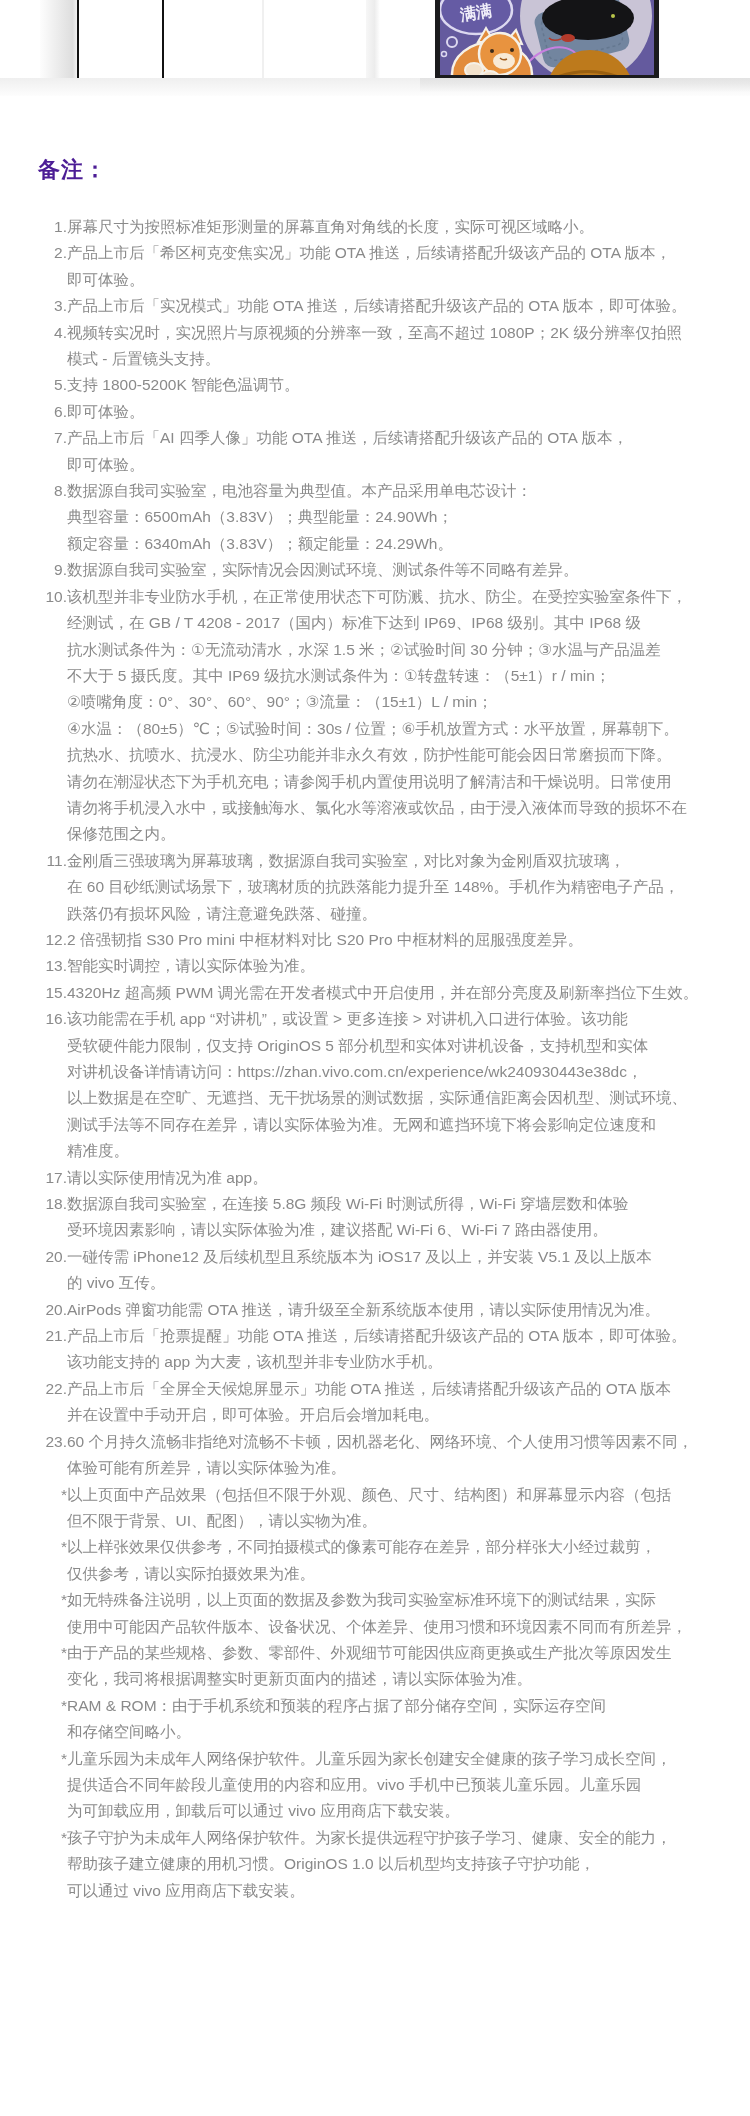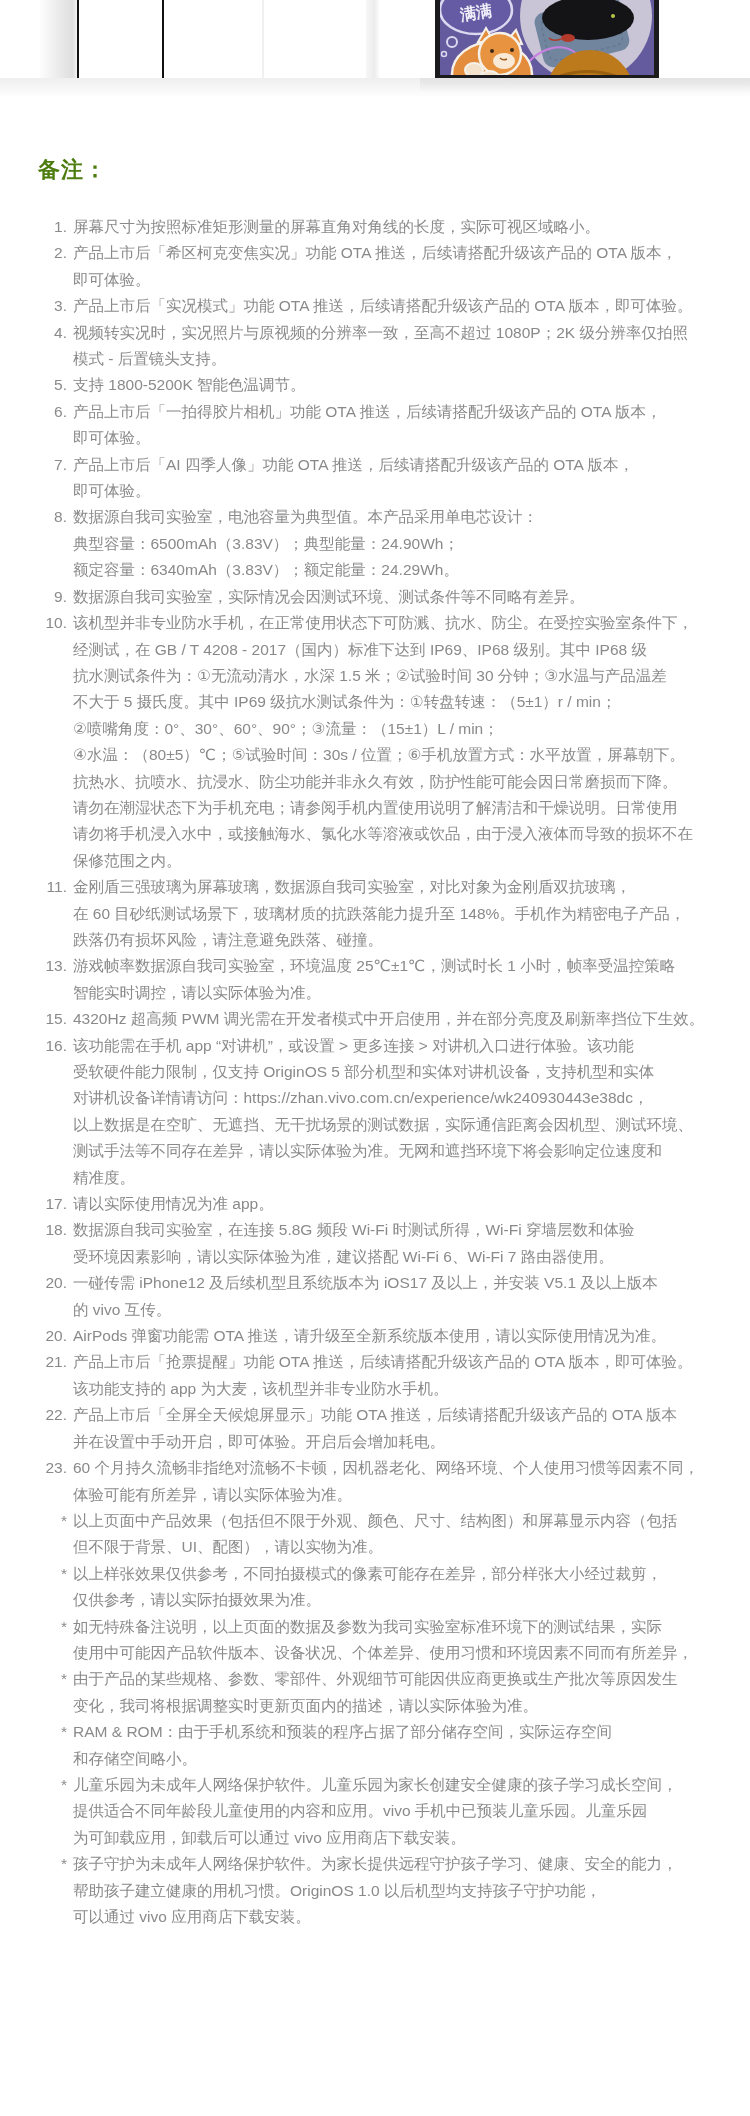--- a/index.html
+++ b/index.html
@@ -25,29 +25,29 @@
   .phone{position:absolute;left:435px;top:0;width:224px;height:78px;}
   .bezel{position:absolute;top:0;width:5px;height:78px;background:#1b1b1d;}
   .bezel-l{left:0;}
   .bezel-r{right:0;}
   .bezel-b{position:absolute;left:0;bottom:0;width:224px;height:3px;background:#1b1b1d;}
   .screen{position:absolute;left:5px;top:0;width:214px;height:75px;overflow:hidden;background:#645a9e;}
   .screen svg{display:block;}
   
   .notes-heading{
     position:absolute;left:38px;top:155px;
-    font-size:22px;font-weight:bold;color:#4d7c0f;letter-spacing:1px;
+    font-size:22px;font-weight:bold;color:#4c1d95;letter-spacing:1px;
   }
   .notes-list{
     position:absolute;left:0;top:214px;width:750px;
     font-size:15.5px;line-height:26.4px;color:#8a8a8a;
   }
   .note{display:flex;align-items:flex-start;}
   .note-num{flex:0 0 67px;text-align:right;white-space:nowrap;}
-  .note-text{margin-left:6px;flex:1 1 auto;}
+  .note-text{flex:1 1 auto;}
   .note-line{white-space:nowrap;}
 </style>
 </head>
 <body>
 
 <div class="hero">
   <div class="edge-grad g1"></div>
   <div class="edge-line l1"></div>
   <div class="edge-line l2"></div>
   <div class="edge-grad g2"></div>
@@ -138,21 +138,20 @@
     </div>
     <div class="note">
       <span class="note-num">5.</span>
       <div class="note-text">
         <div class="note-line">支持 1800-5200K 智能色温调节。</div>
       </div>
     </div>
     <div class="note">
       <span class="note-num">6.</span>
       <div class="note-text">
-        <div class="note-line">产品上市后「一拍得胶片相机」功能 OTA 推送，后续请搭配升级该产品的 OTA 版本，</div>
         <div class="note-line">即可体验。</div>
       </div>
     </div>
     <div class="note">
       <span class="note-num">7.</span>
       <div class="note-text">
         <div class="note-line">产品上市后「AI 四季人像」功能 OTA 推送，后续请搭配升级该产品的 OTA 版本，</div>
         <div class="note-line">即可体验。</div>
       </div>
     </div>
@@ -187,23 +186,28 @@
     </div>
     <div class="note">
       <span class="note-num">11.</span>
       <div class="note-text">
         <div class="note-line">金刚盾三强玻璃为屏幕玻璃，数据源自我司实验室，对比对象为金刚盾双抗玻璃，</div>
         <div class="note-line">在 60 目砂纸测试场景下，玻璃材质的抗跌落能力提升至 148%。手机作为精密电子产品，</div>
         <div class="note-line">跌落仍有损坏风险，请注意避免跌落、碰撞。</div>
       </div>
     </div>
     <div class="note">
+      <span class="note-num">12.</span>
+      <div class="note-text">
+        <div class="note-line">2 倍强韧指 S30 Pro mini 中框材料对比 S20 Pro 中框材料的屈服强度差异。</div>
+      </div>
+    </div>
+    <div class="note">
       <span class="note-num">13.</span>
       <div class="note-text">
-        <div class="note-line">游戏帧率数据源自我司实验室，环境温度 25℃±1℃，测试时长 1 小时，帧率受温控策略</div>
         <div class="note-line">智能实时调控，请以实际体验为准。</div>
       </div>
     </div>
     <div class="note">
       <span class="note-num">15.</span>
       <div class="note-text">
         <div class="note-line">4320Hz 超高频 PWM 调光需在开发者模式中开启使用，并在部分亮度及刷新率挡位下生效。</div>
       </div>
     </div>
     <div class="note">

